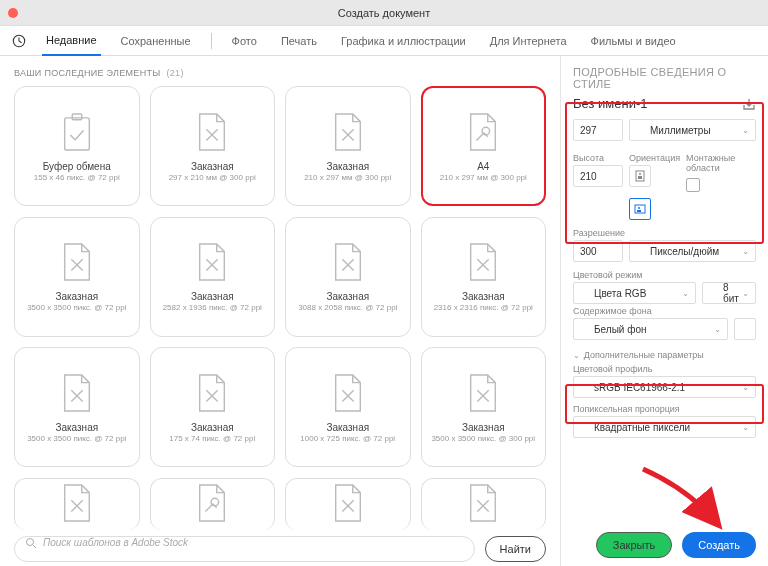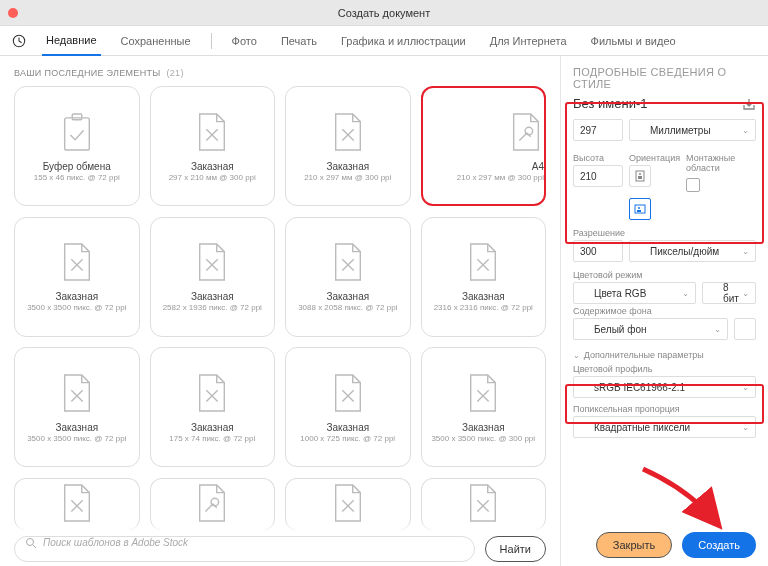--- a/index.html
+++ b/index.html
@@ -12,21 +12,21 @@
 .tabs .tab.active { color: #222; border-bottom: 2px solid #1473e6; }
 .tabs .clock { width: 14px; height: 14px; }
 .tabs .sep { width: 1px; height: 16px; background: #ccc; }
 .body { display: flex; height: calc(100% - 52px); }
 .left { flex: 1; padding: 12px 14px 8px; display: flex; flex-direction: column; }
 .right { width: 208px; border-left: 1px solid #e5e5e5; padding: 10px 12px; position: relative; overflow: visible; }
 .section-h { font-size: 9px; color: #888; letter-spacing: .3px; display: flex; align-items: center; gap: 6px; }
 .section-h .count { color: #aaa; }
 .grid { display: grid; grid-template-columns: repeat(4, 1fr); gap: 10px; margin-top: 8px; overflow: hidden; flex: 1; }
 .card { border: 1px solid #ddd; border-radius: 12px; height: 120px; display: flex; flex-direction: column; align-items: center; justify-content: center; cursor: pointer; position: relative; }
-.card.sel { border: 2px solid #e6202a; align-items: flex-end; }
+.card.sel { border: 2px solid #e6202a; }
 .card .ico { width: 36px; height: 44px; }
 .card .lbl { font-size: 10px; color: #444; margin-top: 6px; text-align: center; }
 .card .sub { font-size: 8px; color: #999; text-align: center; margin-top: 1px; }
 .searchbar { display: flex; align-items: center; gap: 10px; padding: 6px 0 0; }
 .searchbar .sbox { flex: 1; border: 1px solid #ddd; border-radius: 14px; height: 26px; display: flex; padding: 0 10px; font-size: 10px; color: #aaa; font-style: italic; gap: 6px; }
 .searchbar .find { border: 1px solid #555; border-radius: 14px; height: 26px; padding: 0 14px; font-size: 11px; color: #333; display: flex; align-items: center; cursor: pointer; }
 .r-h { font-size: 11px; color: #999; letter-spacing: .3px; }
 .r-title { display: flex; justify-content: space-between; align-items: flex-end; margin: 6px 0 8px; }
 .r-title .name { font-size: 13px; color: #333; }
 .field-lbl { font-size: 9px; color: #888; margin-top: 6px; }
@@ -34,21 +34,21 @@
 .sel-inp { display: flex; justify-content: space-between; align-items: center; padding-left: 20px; }
 .chev { color: #999; font-size: 8px; }
 .rowflex { display: flex; gap: 6px; margin-top: 2px; }
 .btn-ico { width: 22px; height: 22px; border: 1px solid #ddd; border-radius: 2px; display: flex; align-items: center; justify-content: center; cursor: pointer; }
 .btn-ico.active { border-color: #1473e6; }
 .checkbox { width: 14px; height: 14px; border: 1px solid #aaa; border-radius: 2px; cursor: pointer; }
 .redbox1 { position: absolute; border: 2px solid #e6202a; border-radius: 3px; left: 4px; top: 46px; right: 4px; height: 142px; pointer-events: none; }
 .redbox2 { position: absolute; border: 2px solid #e6202a; border-radius: 3px; left: 4px; top: 328px; right: 4px; height: 40px; pointer-events: none; }
 .footer { position: absolute; bottom: 12px; right: 12px; display: flex; gap: 10px; }
 .btn { height: 26px; border-radius: 13px; padding: 0 16px; font-size: 11px; display: flex; align-items: center; cursor: pointer; }
-.btn.sec { border: 1px solid #555; color: #333; background: #fdba74; }
+.btn.sec { border: 1px solid #555; color: #333; background: #22c55e; }
 .btn.pri { background: #1473e6; color: #fff; }
 .arrow { position: absolute; right: 40px; bottom: 32px; pointer-events: none; }
 svg { display: block; }
 .adv { font-size: 9px; color: #888; margin-top: 10px; display: flex; align-items: center; gap: 4px; cursor: pointer; }
 </style>
 </head>
 <body>
 
 <svg width="0" height="0" style="position:absolute">
   <defs>

